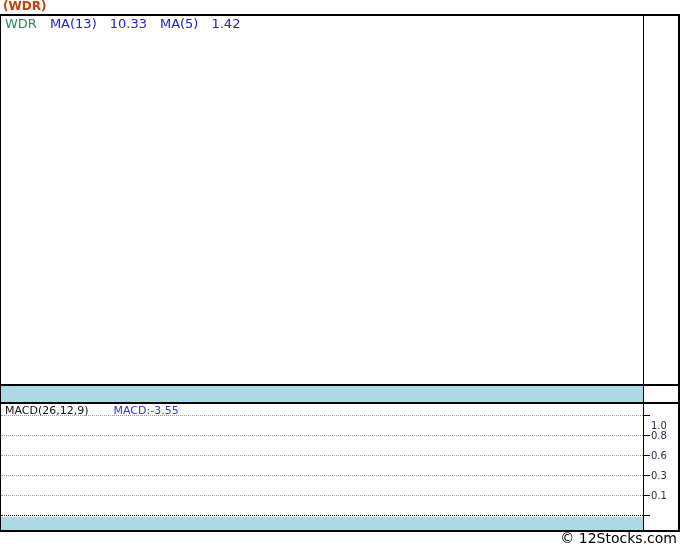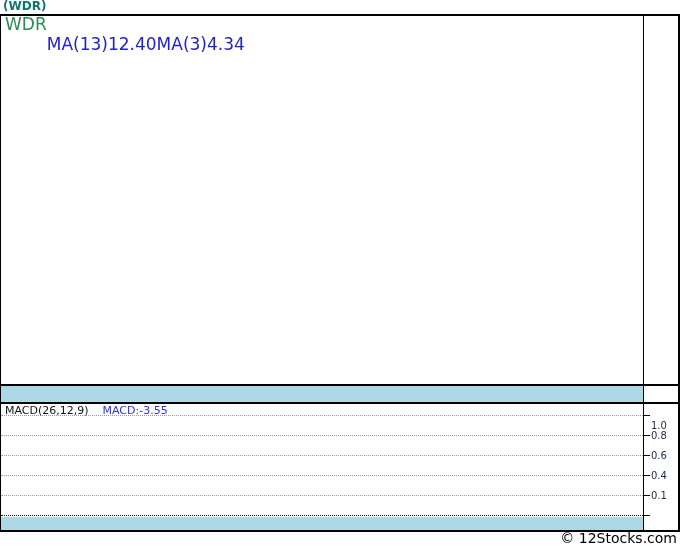--- a/index.html
+++ b/index.html
@@ -1,53 +1,53 @@
 <!DOCTYPE html>
 <html><head>
 <meta charset="utf-8">
 <style>
   * { margin:0; padding:0; box-sizing:border-box; }
   html,body { width:680px; height:546px; background:#ffffff; overflow:hidden; }
   body { position:relative; font-family:"DejaVu Sans","Liberation Sans",sans-serif; }
 
   .page-title {
     position:absolute; top:0; left:3px; height:14px;
-    font-size:12px; line-height:13px; font-weight:bold; color:#0f766e;
+    font-size:12px; line-height:13px; font-weight:bold; color:#c2410c;
   }
 
   
   .main-panel {
     position:absolute; top:14px; left:0; width:680px; height:372px;
     border:2px solid #000; border-left-width:1px; background:#ffffff;
   }
   .legend {
     position:absolute; top:2px; left:4px;
-    display:flex; font-size:17px; line-height:12px; white-space:nowrap;
+    display:flex; gap:13px; font-size:13px; line-height:12px; white-space:nowrap;
   }
   .legend .sym   { color:#2E8B57; }
-  .legend .ind   { color:#2222CC;margin-top:20px; }
+  .legend .ind   { color:#2222CC; }
 
   
   .date-strip {
     position:absolute; top:386px; left:0; width:680px; height:16px;
     border-left:1px solid #000; border-right:2px solid #000; background:#ffffff;
   }
   .date-strip .band, .macd-band {
     position:absolute; left:0; top:0; width:643px; height:100%;
     background:#ADD8E6;
   }
 
   
   .macd-panel {
     position:absolute; top:402px; left:0; width:680px; height:130px;
     border:2px solid #000; border-left-width:1px; background:#ffffff;
   }
   .macd-legend {
     position:absolute; top:1px; left:4px; z-index:3;
-    display:flex; gap:14px; font-size:11px; line-height:12px; white-space:nowrap;
+    display:flex; gap:25px; font-size:11px; line-height:12px; white-space:nowrap;
   }
   .macd-legend .name { color:#111111; }
   .macd-legend .val  { color:#3333CC; }
 
   .gridline {
     position:absolute; left:0; width:642px; height:0;
     border-top:1px dotted #999999;
   }
   .gridline.zero { border-top:1px dotted #111111; }
 
@@ -74,23 +74,23 @@
 </style>
 </head>
 <body>
 
 <div class="page-title">(WDR)</div>
 
 <div class="main-panel">
   <div class="legend">
     <span class="sym">WDR</span>
     <span class="ind">MA(13)</span>
-    <span class="ind">12.40</span>
-    <span class="ind">MA(3)</span>
-    <span class="ind">4.34</span>
+    <span class="ind">10.33</span>
+    <span class="ind">MA(5)</span>
+    <span class="ind">1.42</span>
   </div>
 </div>
 
 <div class="date-strip">
   <div class="band"></div>
 </div>
 
 <div class="macd-panel">
   <div class="macd-legend">
     <span class="name">MACD(26,12,9)</span>
@@ -107,21 +107,21 @@
   <div class="tick" style="top:11px;"></div>
   <div class="tick" style="top:31px;"></div>
   <div class="tick" style="top:51px;"></div>
   <div class="tick" style="top:71px;"></div>
   <div class="tick" style="top:91px;"></div>
   <div class="tick" style="top:111px;"></div>
 
   <div class="tick-label" style="top:16px;">1.0</div>
   <div class="tick-label" style="top:26px;">0.8</div>
   <div class="tick-label" style="top:46px;">0.6</div>
-  <div class="tick-label" style="top:66px;">0.4</div>
+  <div class="tick-label" style="top:66px;">0.3</div>
   <div class="tick-label" style="top:86px;">0.1</div>
   <div class="tick-label" style="top:106px;margin-left:39px;">0.0</div>
 
   <div class="macd-band"></div>
 </div>
 
 <div class="axis-divider"></div>
 
 <div class="copyright">© 12Stocks.com</div>
 

